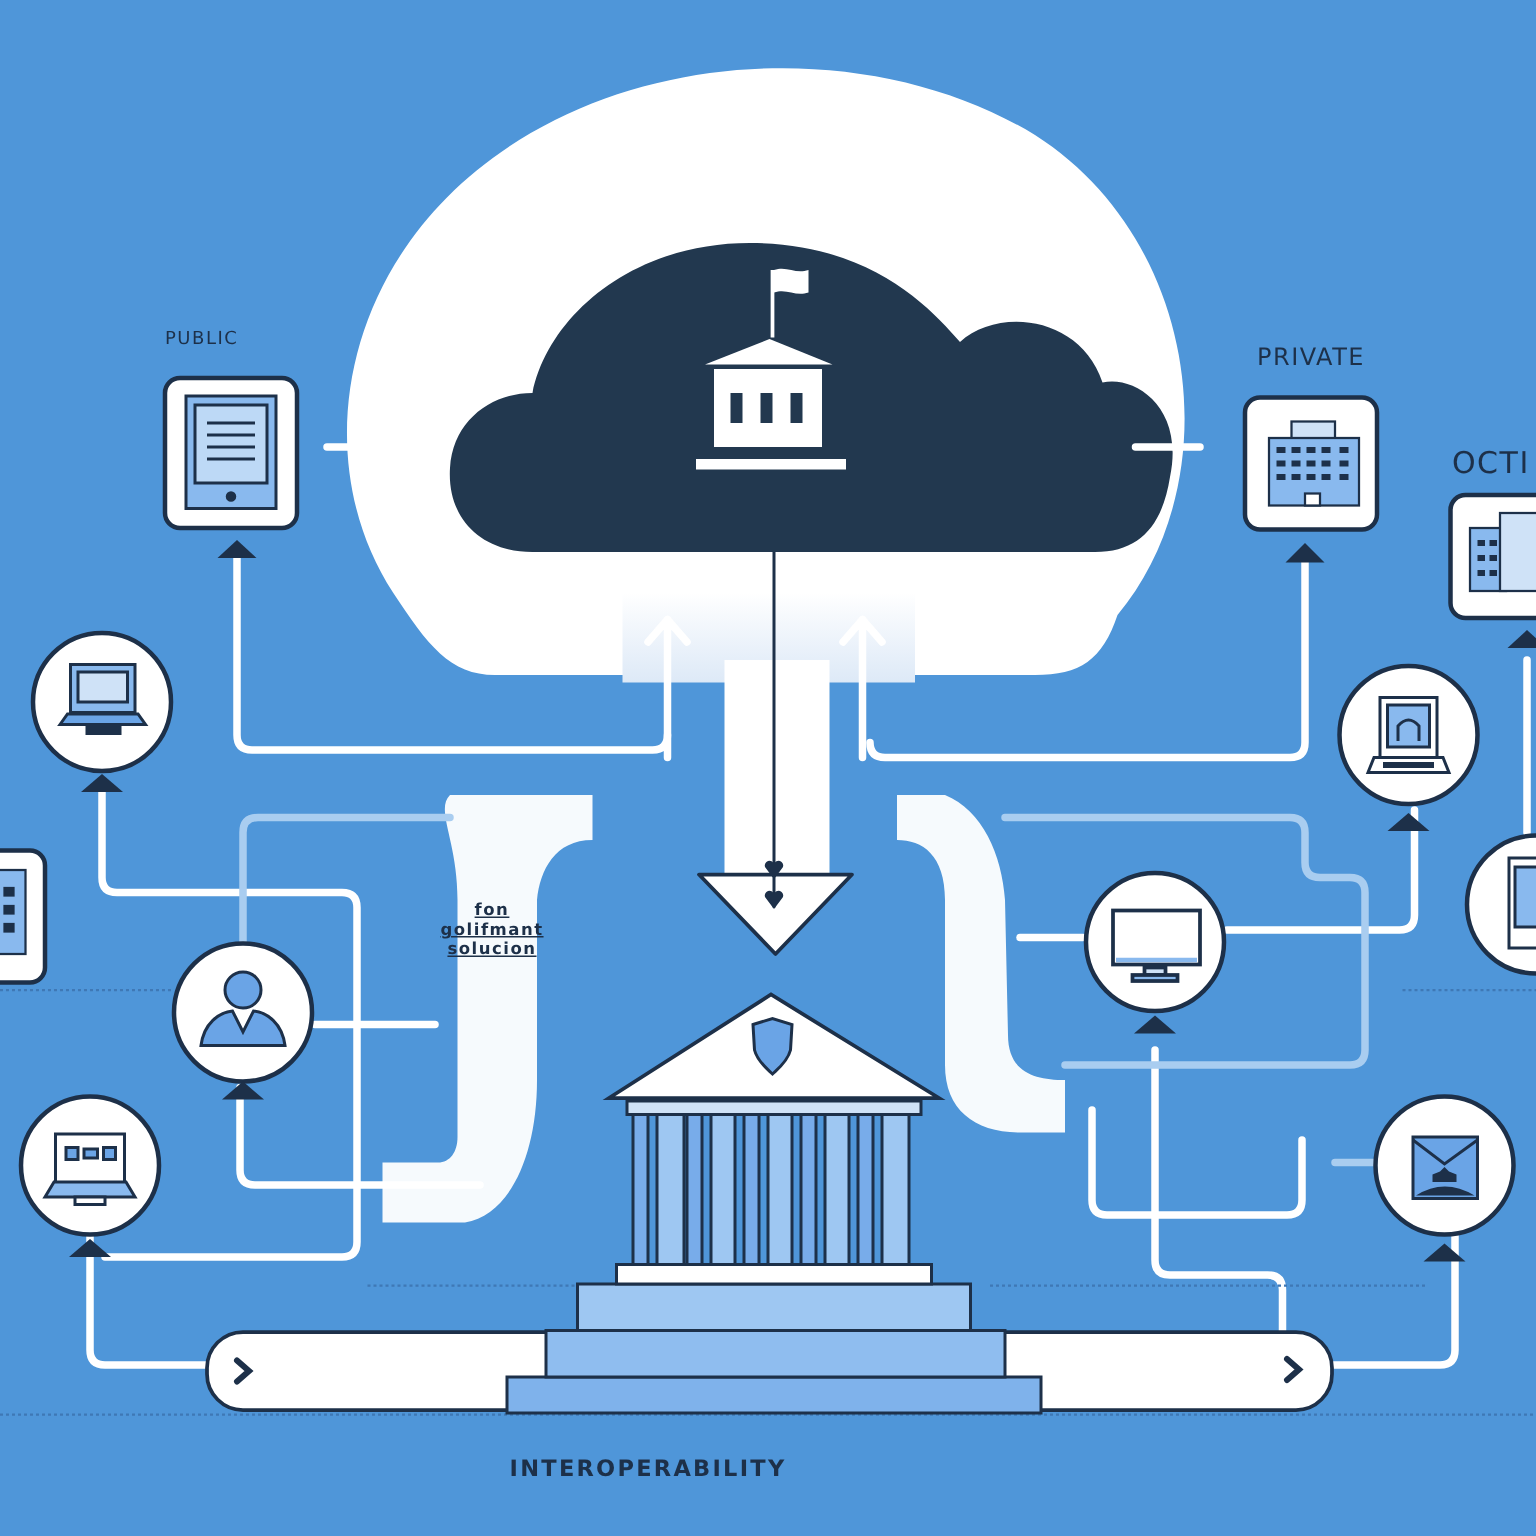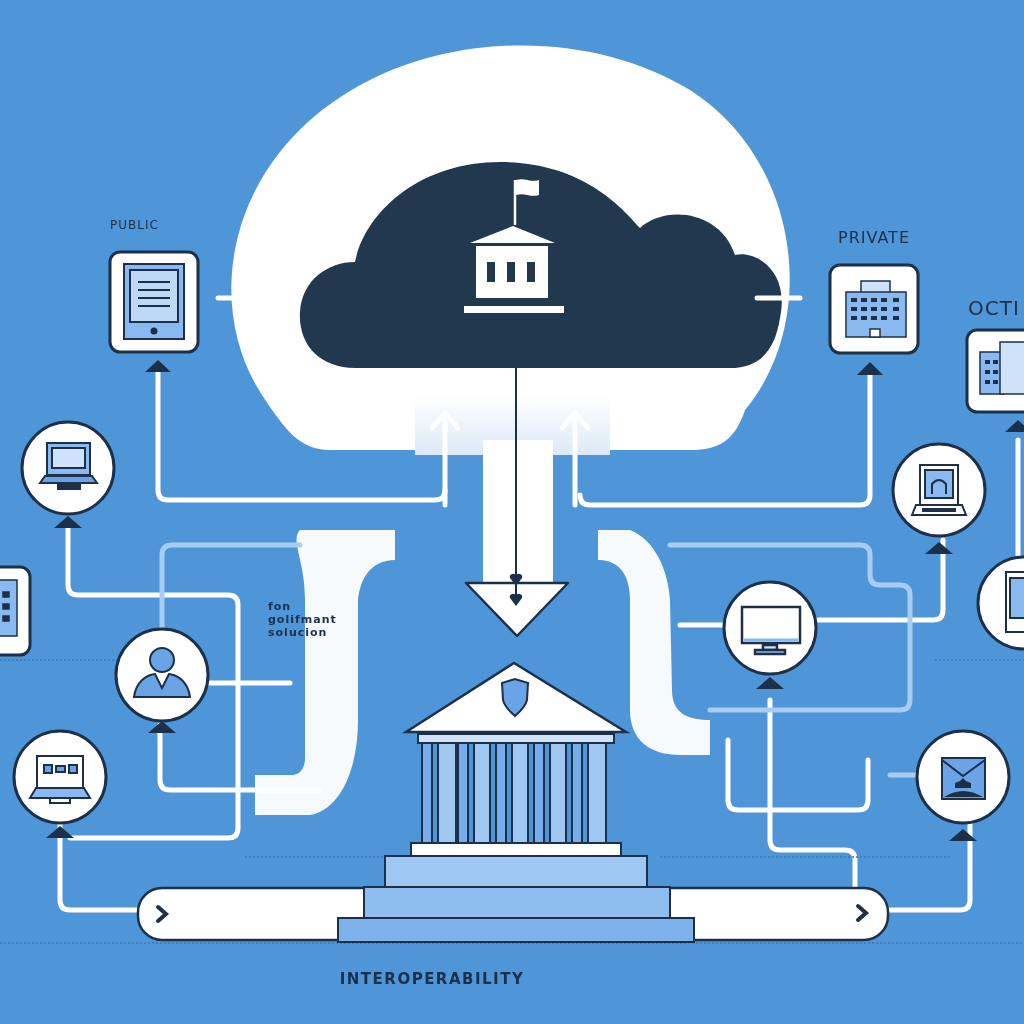--- a/index.html
+++ b/index.html
@@ -3,21 +3,21 @@
 <meta charset="utf-8">
 <style>
   html,body{margin:0;padding:0;}
   body{width:1024px;height:1024px;overflow:hidden;background:#4f96d9;position:relative;font-family:"DejaVu Sans",sans-serif;}
   .layer{position:absolute;left:0;top:0;width:1024px;height:1024px;}
   .label{position:absolute;color:#1d3049;font-family:"DejaVu Sans",sans-serif;letter-spacing:1px;white-space:nowrap;}
   .lbl-public{left:110px;top:218px;font-size:12px;}
   .lbl-private{left:838px;top:228px;font-size:16px;}
   .lbl-octi{left:968px;top:296px;font-size:20px;}
   .lbl-bottom{left:0;width:864px;text-align:center;top:970px;font-size:15px;font-weight:bold;letter-spacing:1.5px;}
-  .lbl-side{left:268px;top:600px;width:120px;text-align:left;font-size:11px;font-weight:bold;line-height:13px;color:#1d3049;}
+  .lbl-side{left:268px;top:600px;width:120px;text-align:center;font-size:11px;font-weight:bold;line-height:13px;color:#1d3049;text-decoration:underline;}
   .lbl-side span{display:block;}
 </style>
 </head>
 <body>
 
 <svg class="layer" viewBox="0 0 1024 1024" xmlns="http://www.w3.org/2000/svg">
   <defs>
     <linearGradient id="fade" x1="0" y1="0" x2="0" y2="1">
       <stop offset="0" stop-color="#ffffff"></stop>
       <stop offset="1" stop-color="#dde9f7"></stop>

